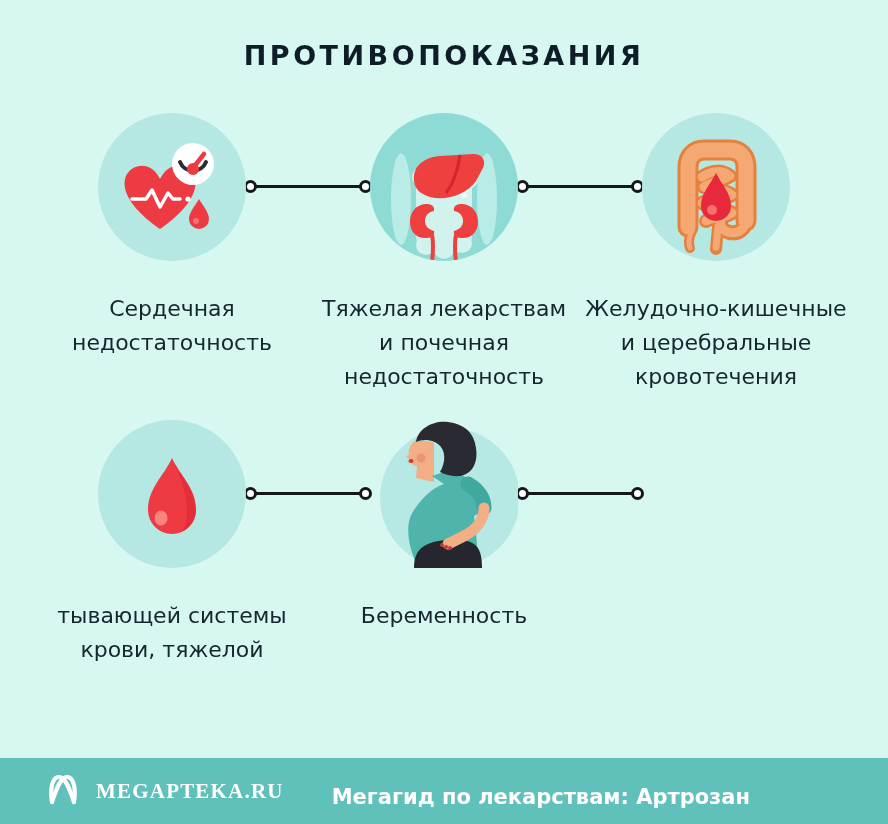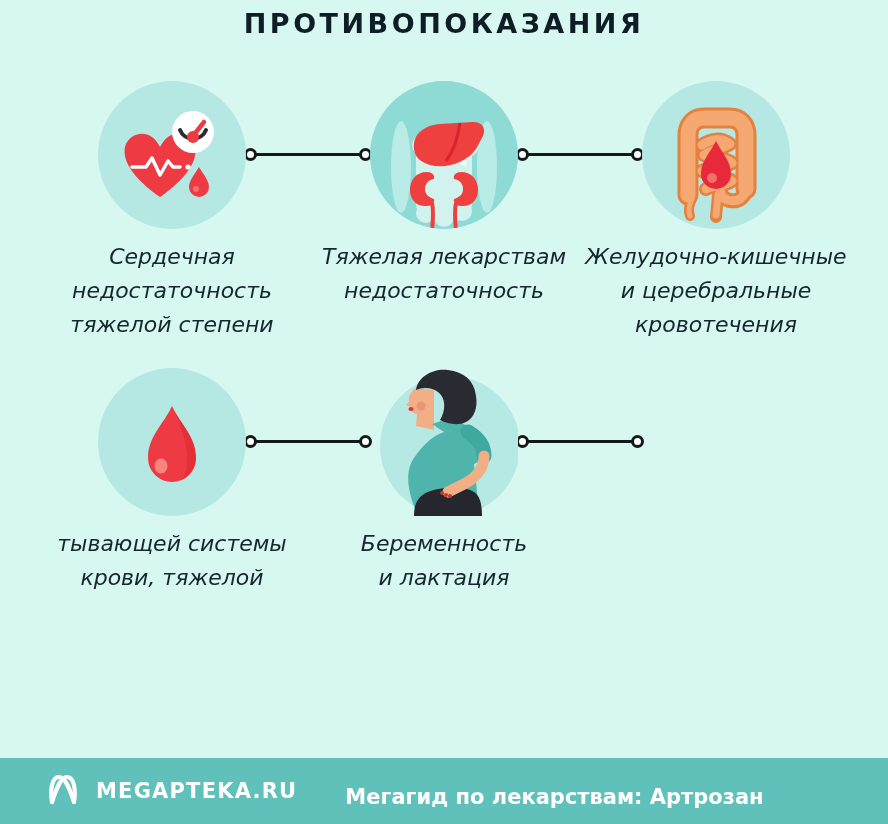--- a/index.html
+++ b/index.html
@@ -3,45 +3,45 @@
 <meta charset="utf-8">
 <style>
   html,body { margin:0; padding:0; }
   .stage {
     position:relative; width:888px; height:824px; overflow:hidden;
     background:#d7f8f1;
     font-family:"DejaVu Sans","Liberation Sans",sans-serif;
     color:#13242c;
   }
   .title {
-    margin:8px; text-align:center;
+    margin:0; padding-top:40px; text-align:center;
     font-size:27px; font-weight:bold; letter-spacing:3.5px; color:#0f1e26;
   }
   .row { position:relative; display:grid; grid-template-columns:repeat(3,1fr); padding:0 36px; }
   .row-1 { margin-top:42px; }
   .row-2 { margin-top:26px; }
   .cell { display:flex; flex-direction:column; align-items:center; }
   .icon-wrap { width:148px; height:148px; position:relative; z-index:2; }
   .icon-wrap svg { display:block; }
-  .caption { margin-top:11px; text-align:center; font-size:22px; line-height:34px; font-weight:500; color:#15262e;font-style:italic; }
+  .caption { margin-top:31px; text-align:center; font-size:22px; line-height:34px; font-weight:500; color:#15262e; }
   .caption span { display:block; white-space:nowrap; }
   .connector { position:absolute; top:72px; height:3px; background:#15181a; z-index:1; }
   .connector.c1 { left:247px; width:122px; }
   .connector.c2 { left:519px; width:122px; }
   .connector::before, .connector::after {
     content:""; position:absolute; top:-5px; width:7px; height:7px;
     border:3px solid #15181a; border-radius:50%; background:#ffffff;
   }
   .connector::before { left:-3px; }
   .connector::after { right:-3px; }
   .footer {
     position:absolute; left:0; bottom:0; width:100%; height:66px;
     background:#60c1ba; display:flex; align-items:center; padding:0 44px; box-sizing:border-box;
   }
-  .footer .brand { color:#ffffff; font-size:21px; font-weight:bold; letter-spacing:1.2px; margin-left:14px; }
+  .footer .brand { color:#ffffff; font-size:21px; font-weight:bold; letter-spacing:1.2px; margin-left:14px;font-family:Liberation Serif, serif; }
   .footer .tagline { color:#ffffff; font-size:21px; font-weight:bold; margin-left:48px;margin-top:12px; }
 </style>
 </head>
 <body>
 
 <div class="stage">
 
   <h1 class="title">ПРОТИВОПОКАЗАНИЯ</h1>
 
   <div class="row row-1">
@@ -59,21 +59,20 @@
           <path d="M82,58 A14,14 0 0 1 108,58" fill="none" stroke="#2b2b33" stroke-width="4" stroke-linecap="round" transform="rotate(180 95 53.5)"></path>
           <line x1="95" y1="55" x2="106" y2="41" stroke="#ee3a43" stroke-width="4.5" stroke-linecap="round"></line>
           <circle cx="95" cy="56" r="6" fill="#ee3a43"></circle>
           <path d="M101,86 C106,94 111,100 111,106 A10,10 0 1 1 91,106 C91,100 96,94 101,86 Z" fill="#ee3a43"></path>
           <circle cx="98" cy="108" r="3" fill="#f3716b"></circle>
         </svg>
       </div>
       <div class="caption">
         <span>Сердечная</span>
         <span>недостаточность</span>
-        <span>тяжелой степени</span>
       </div>
     </div>
 
     <div class="cell">
       <div class="icon-wrap">
         <svg width="148" height="148" viewBox="0 0 148 148">
           <defs>
               <clipPath id="clipBody">
                 <circle cx="74" cy="74" r="74"></circle>
               </clipPath>
@@ -104,20 +103,21 @@
             <path d="M86,122 C84,130 85,138 86,150" fill="none" stroke="#ef4040" stroke-width="4"></path>
             <path d="M57,91 C46,91 40,99 40,109 C40,119 47,126 57,125 C62,125 65,122 64,118 C58,116 55,113 55,108 C55,103 58,99 64,98 C65,94 62,91 57,91 Z" fill="#ef4040"></path>
             <path d="M91,91 C102,91 108,99 108,109 C108,119 101,126 91,125 C86,125 83,122 84,118 C90,116 93,113 93,108 C93,103 90,99 84,98 C83,94 86,91 91,91 Z" fill="#ef4040"></path>
             <path d="M44,68 C42,52 56,44 70,43 L103,41 C113,41 116,48 113,55 L106,68 C96,82 76,88 60,84 C50,81 45,76 44,68 Z" fill="#ef4040"></path>
             <path d="M90,42 C88,56 84,70 76,80" fill="none" stroke="#d8232e" stroke-width="3"></path>
           </g>
         </svg>
       </div>
       <div class="caption">
         <span>Тяжелая лекарствам</span>
+        <span>и почечная</span>
         <span>недостаточность</span>
       </div>
     </div>
 
     <div class="cell">
       <div class="icon-wrap">
         <svg width="148" height="148" viewBox="0 0 148 148">
           <circle cx="74" cy="74" r="74" fill="#b5e8e2"></circle>
           <g fill="none" stroke-linecap="round" stroke-linejoin="round">
             <path d="M46,114 L46,54 C46,44 52,37 62,37 L88,37 C98,37 104,44 104,54 L104,108" stroke="#e5813f" stroke-width="21"></path>
@@ -175,21 +175,20 @@
           <path d="M46,22 C48,8 64,0 78,2 C94,4 104,12 106,28 C108,40 104,50 96,54 C88,58 78,56 70,52 C76,42 76,30 68,24 C62,19 52,19 46,22 Z" fill="#2a2a32"></path>
           <path d="M98,64 C108,70 114,78 114,88" fill="none" stroke="#3fa89f" stroke-width="15" stroke-linecap="round"></path>
           <path d="M114,88 C114,100 106,110 94,116 L78,124" fill="none" stroke="#f2ae84" stroke-width="11" stroke-linecap="round"></path>
           <circle cx="72" cy="125" r="2" fill="#c13a3a"></circle>
           <circle cx="76" cy="127" r="2" fill="#c13a3a"></circle>
           <circle cx="80" cy="128" r="2" fill="#c13a3a"></circle>
         </svg>
       </div>
       <div class="caption">
         <span>Беременность</span>
-        <span>и лактация</span>
       </div>
     </div>
   </div>
 
   <div class="footer">
     <span>
       <svg width="38" height="40" viewBox="0 0 36 40">
         <g fill="none" stroke="#ffffff" stroke-width="4.2" stroke-linecap="round">
           <path d="M7,33 C5,20 7,8 14,8 C20,8 24,18 29,33"></path>
           <path d="M29,33 C31,20 29,8 22,8 C16,8 12,18 7,33"></path>

